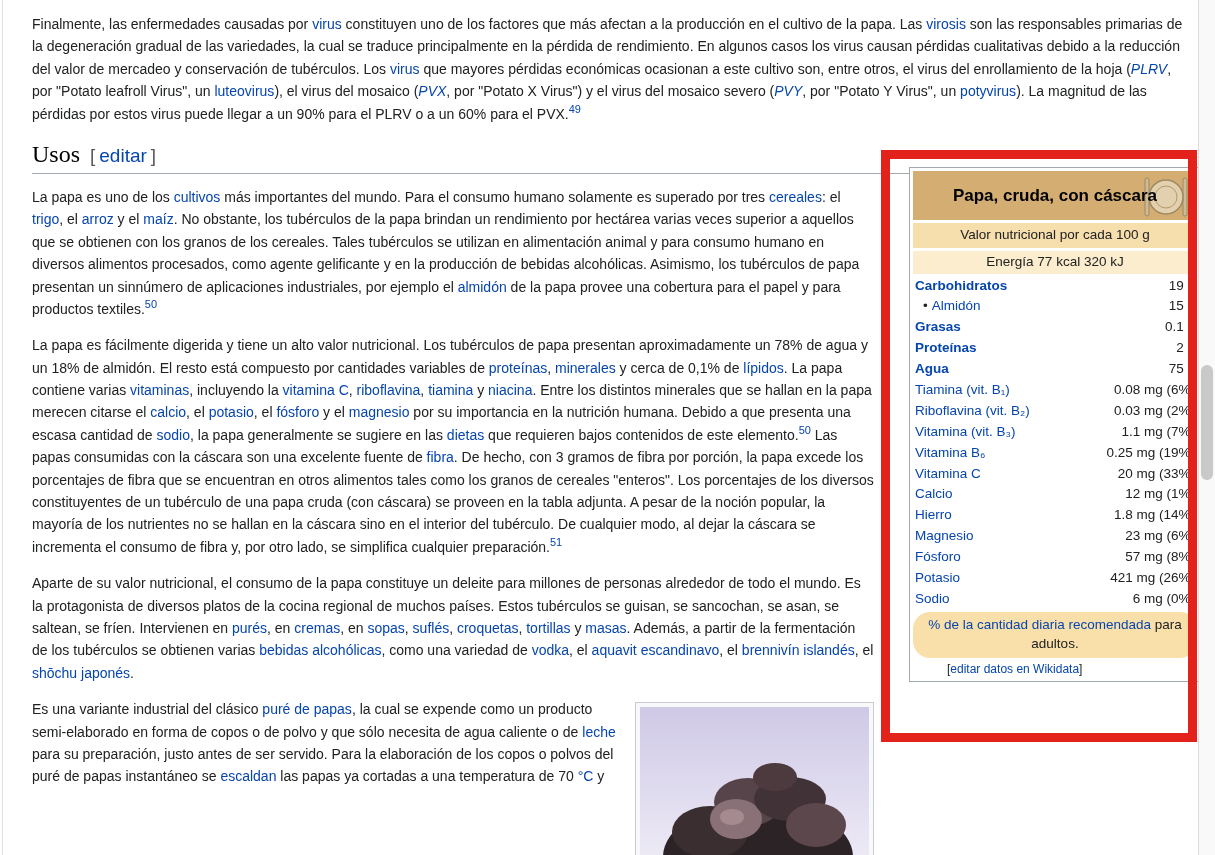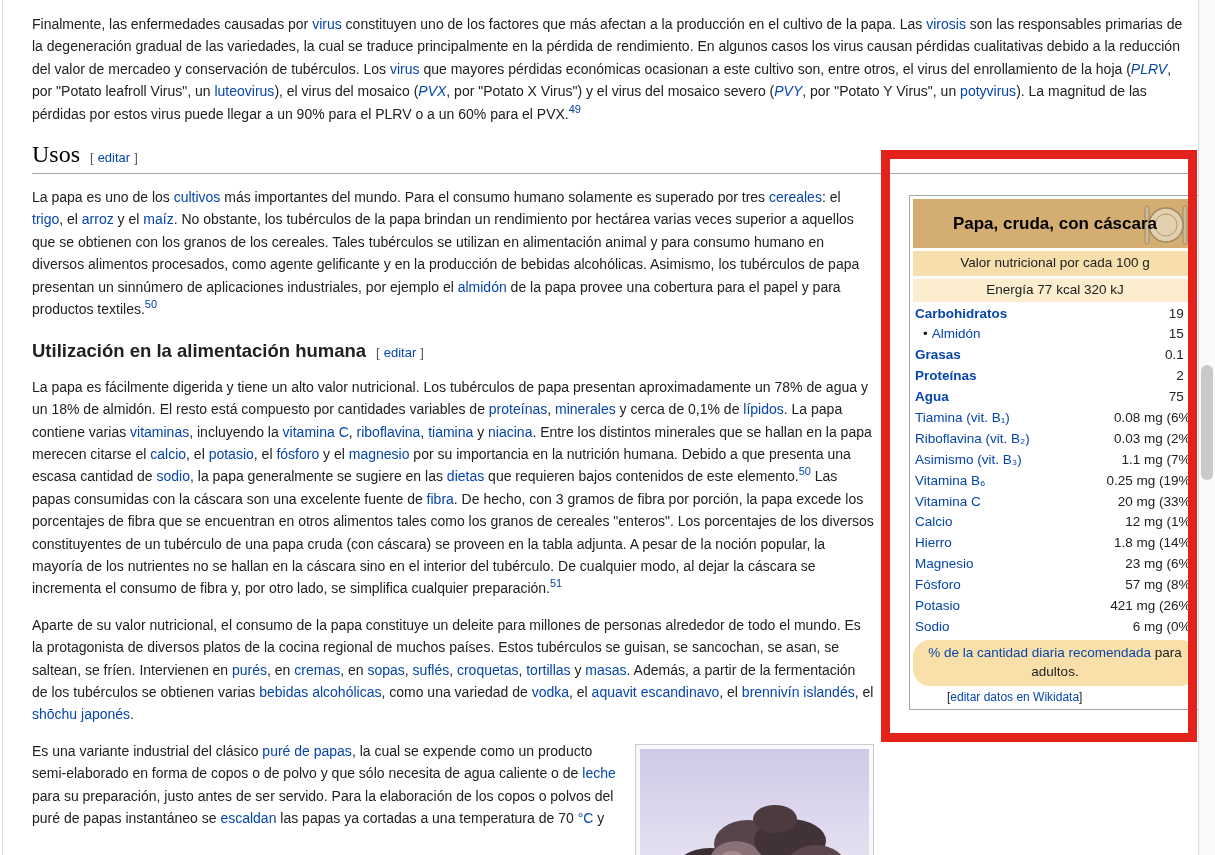--- a/index.html
+++ b/index.html
@@ -12,27 +12,27 @@
 
   p.wtext { margin:0 0 14px 0; }
   a.link, a.link-italic, sup.ref a { color:#0645ad; text-decoration:none; cursor:pointer; }
   a.link-italic { font-style:italic; }
   sup.ref { font-size:11px; line-height:0; vertical-align:super; }
 
   h2.sect { font-family:"Liberation Serif","DejaVu Serif",serif; font-weight:400; font-size:24px; line-height:1.25; color:#000;
             border-bottom:1px solid #a2a9b1; padding-bottom:4px; margin:10px 0 12px 0; }
   h3.sect { font-size:18.5px; font-weight:700; margin:16px 0 10px 0; }
   h4.sect { font-size:16px; font-weight:700; margin:16px 0 10px 0; }
-  .editsection { font-family:"Liberation Sans","DejaVu Sans",sans-serif; font-size:13px; font-weight:400; font-style:normal; color:#54595d; margin-left:10px; }
+  .editsection { font-family:"Liberation Sans","DejaVu Sans",sans-serif; font-size:19px; font-weight:400; font-style:normal; color:#54595d; margin-left:10px; }
   .editsection a { color:#0645ad; text-decoration:none; cursor:pointer; margin:0 4px; }
 
   
   .infobox-float { float:right; width:304px; height:596px; margin:0 0 10px 12px; position:relative; }
 
-  .infobox { position:absolute; top:56px; left:23px; width:292px; background:#fff; border:1px solid #a2a9b1; padding:3px; font-size:13.5px; line-height:1.4; }
+  .infobox { position:absolute; top:28px; left:23px; width:292px; background:#fff; border:1px solid #a2a9b1; padding:3px; font-size:13.5px; line-height:1.4; }
   .ib-title { position:relative; background:#d3ad72; text-align:center; font-weight:700; font-size:17px; color:#000; padding:13px 4px 12px 4px; margin-bottom:3px; overflow:hidden; }
   .ib-title .t { position:relative; z-index:2; }
   .ib-title svg { position:absolute; right:3px; top:5px; z-index:1; opacity:.75; }
   .ib-sub { background:#f7dead; text-align:center; padding:3px 2px; margin-bottom:3px; }
   .ib-energy { background:#fbedcd; text-align:center; padding:2px 2px; margin-bottom:2px; }
   .nrow { display:flex; justify-content:space-between; align-items:baseline; padding:1px 2px 1px 2px; }
   .nrow .lab { color:#0645ad; cursor:pointer; }
   .nrow .lab.bold { font-weight:700; }
   .nrow .bullet { color:#202122; margin:0 4px 0 8px; }
   .nrow .val { color:#202122; text-align:right; white-space:nowrap; }
@@ -94,21 +94,21 @@
           </div>
           <div class="nrow">
             <span><a class="lab">Tiamina (vit. B₁)</a></span>
             <span class="val">0.08 mg (6%)</span>
           </div>
           <div class="nrow">
             <span><a class="lab">Riboflavina (vit. B₂)</a></span>
             <span class="val">0.03 mg (2%)</span>
           </div>
           <div class="nrow">
-            <span><a class="lab">Asimismo (vit. B₃)</a></span>
+            <span><a class="lab">Vitamina (vit. B₃)</a></span>
             <span class="val">1.1 mg (7%)</span>
           </div>
           <div class="nrow">
             <span><a class="lab">Vitamina B₆</a></span>
             <span class="val">0.25 mg (19%)</span>
           </div>
           <div class="nrow">
             <span><a class="lab">Vitamina C</a></span>
             <span class="val">20 mg (33%)</span>
           </div>
@@ -142,21 +142,20 @@
         <span>para adultos.</span>
       </div>
       <div class="ib-wikidata"><span>[</span><a>editar datos en Wikidata</a><span>]</span></div>
     </div>
   </div>
 
   <h2 class="sect"><span>Usos</span><span class="editsection"><span>[</span><a>editar</a><span>]</span></span></h2>
 
   <p class="wtext"><span>La papa es uno de los </span><a class="link">cultivos</a><span> más importantes del mundo. Para el consumo humano solamente es superado por tres </span><a class="link">cereales</a><span>: el </span><a class="link">trigo</a><span>, el </span><a class="link">arroz</a><span> y el </span><a class="link">maíz</a><span>. No obstante, los tubérculos de la papa brindan un rendimiento por hectárea varias veces superior a aquellos que se obtienen con los granos de los cereales. Tales tubérculos se utilizan en alimentación animal y para consumo humano en diversos alimentos procesados, como agente gelificante y en la producción de bebidas alcohólicas. Asimismo, los tubérculos de papa presentan un sinnúmero de aplicaciones industriales, por ejemplo el </span><a class="link">almidón</a><span> de la papa provee una cobertura para el papel y para productos textiles.</span><sup class="ref"><a>50</a></sup></p>
 
-  <h3 class="sect"><span>Utilización en la alimentación humana</span><span class="editsection"><span>[</span><a>editar</a><span>]</span></span></h3>
 
   <p class="wtext"><span>La papa es fácilmente digerida y tiene un alto valor nutricional. Los tubérculos de papa presentan aproximadamente un 78% de agua y un 18% de almidón. El resto está compuesto por cantidades variables de </span><a class="link">proteínas</a><span>, </span><a class="link">minerales</a><span> y cerca de 0,1% de </span><a class="link">lípidos</a><span>. La papa contiene varias </span><a class="link">vitaminas</a><span>, incluyendo la </span><a class="link">vitamina C</a><span>, </span><a class="link">riboflavina</a><span>, </span><a class="link">tiamina</a><span> y </span><a class="link">niacina</a><span>. Entre los distintos minerales que se hallan en la papa merecen citarse el </span><a class="link">calcio</a><span>, el </span><a class="link">potasio</a><span>, el </span><a class="link">fósforo</a><span> y el </span><a class="link">magnesio</a><span> por su importancia en la nutrición humana. Debido a que presenta una escasa cantidad de </span><a class="link">sodio</a><span>, la papa generalmente se sugiere en las </span><a class="link">dietas</a><span> que requieren bajos contenidos de este elemento.</span><sup class="ref"><a>50</a></sup><span> Las papas consumidas con la cáscara son una excelente fuente de </span><a class="link">fibra</a><span>. De hecho, con 3 gramos de fibra por porción, la papa excede los porcentajes de fibra que se encuentran en otros alimentos tales como los granos de cereales "enteros". Los porcentajes de los diversos constituyentes de un tubérculo de una papa cruda (con cáscara) se proveen en la tabla adjunta. A pesar de la noción popular, la mayoría de los nutrientes no se hallan en la cáscara sino en el interior del tubérculo. De cualquier modo, al dejar la cáscara se incrementa el consumo de fibra y, por otro lado, se simplifica cualquier preparación.</span><sup class="ref"><a>51</a></sup></p>
 
   <p class="wtext"><span>Aparte de su valor nutricional, el consumo de la papa constituye un deleite para millones de personas alrededor de todo el mundo. Es la protagonista de diversos platos de la cocina regional de muchos países. Estos tubérculos se guisan, se sancochan, se asan, se saltean, se fríen. Intervienen en </span><a class="link">purés</a><span>, en </span><a class="link">cremas</a><span>, en </span><a class="link">sopas</a><span>, </span><a class="link">suflés</a><span>, </span><a class="link">croquetas</a><span>, </span><a class="link">tortillas</a><span> y </span><a class="link">masas</a><span>. Además, a partir de la fermentación de los tubérculos se obtienen varias </span><a class="link">bebidas alcohólicas</a><span>, como una variedad de </span><a class="link">vodka</a><span>, el </span><a class="link">aquavit escandinavo</a><span>, el </span><a class="link">brennivín islandés</a><span>, el </span><a class="link">shōchu japonés</a><span>.</span></p>
 
 
   <div class="thumb-float">
     <svg width="229" height="160" viewBox="0 0 229 160">
       <defs>
         <linearGradient id="lav" x1="0" y1="0" x2="0" y2="1">

